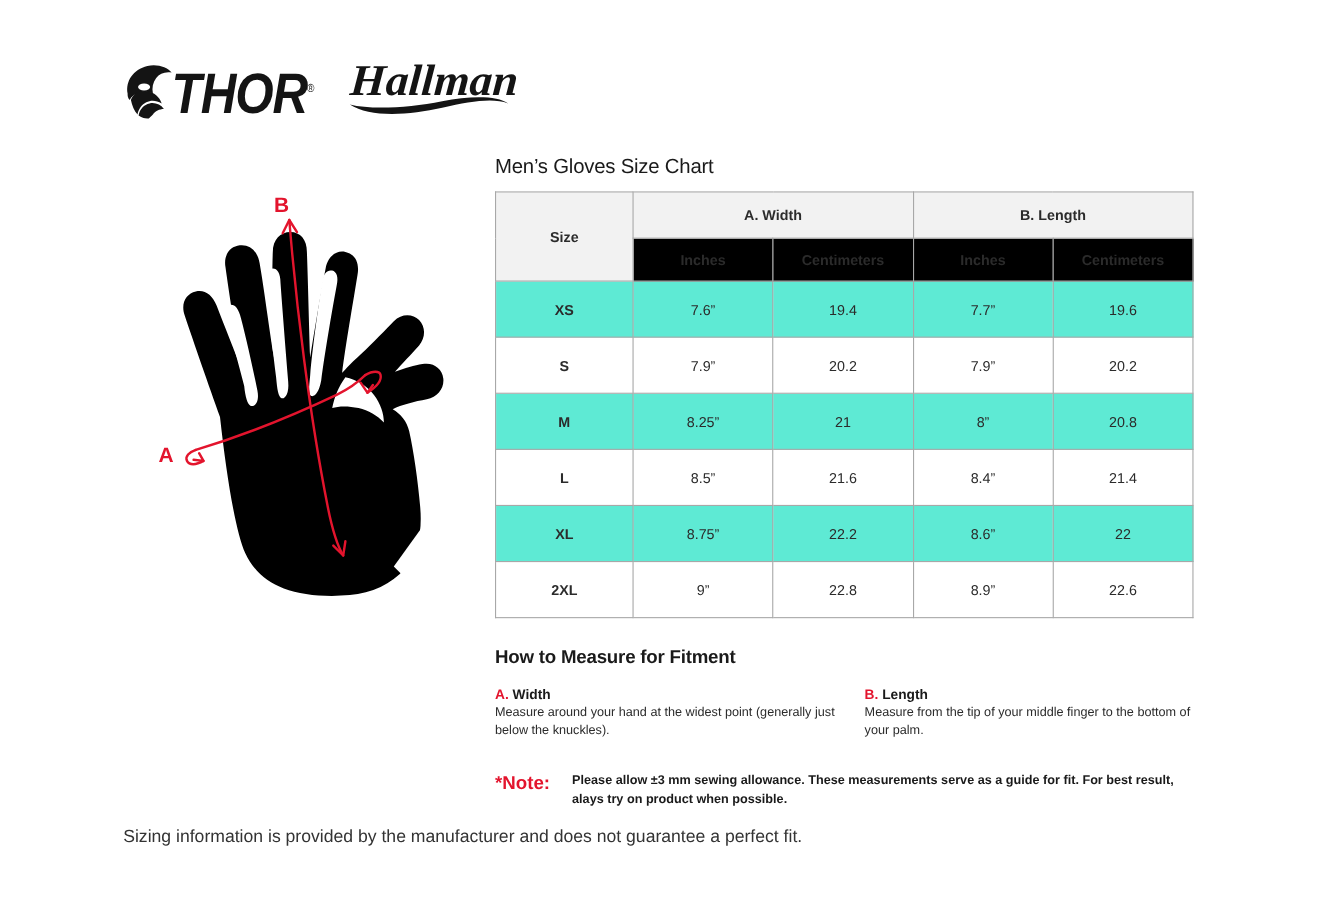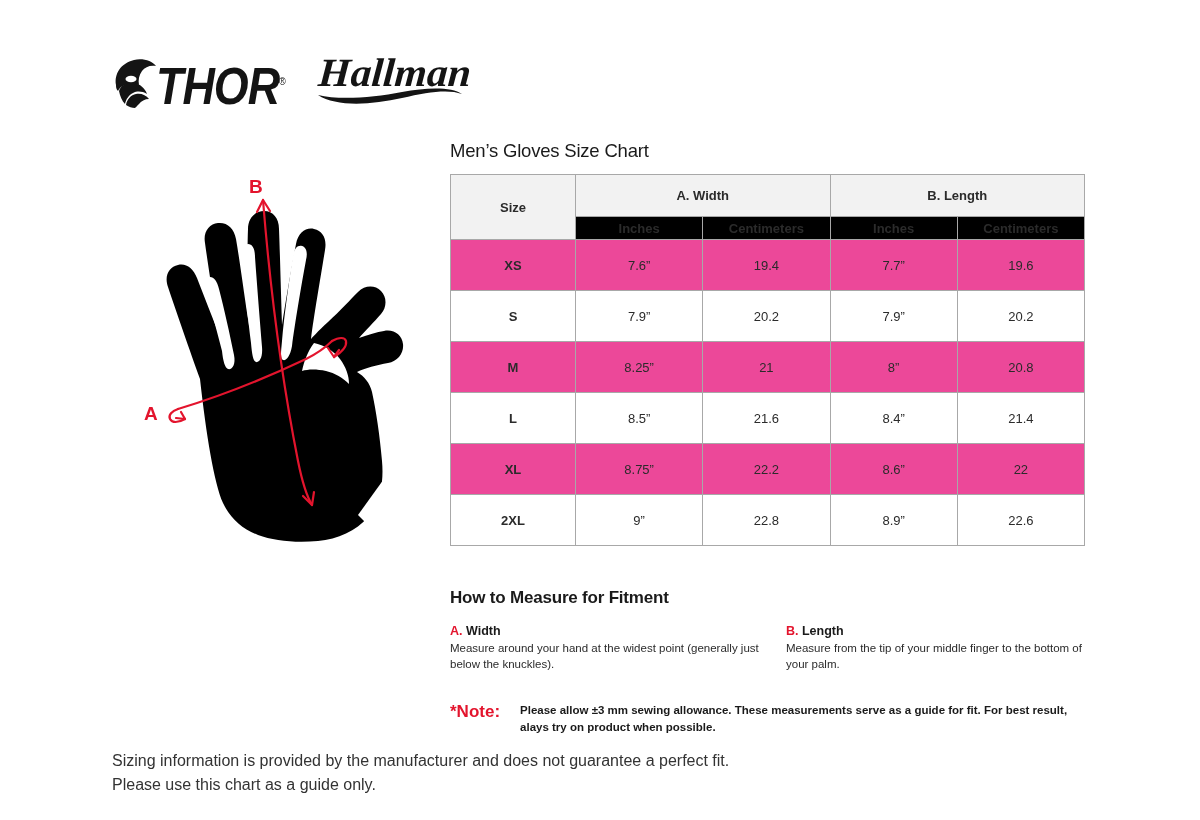--- a/index.html
+++ b/index.html
@@ -106,25 +106,25 @@
     font-weight: bold;
     font-size: 13.5px;
     color: #1a1a1a;
     margin-top: 40px;
   }
   .hdr-unit {
     background: #000000;
     color: #ffffff;
     font-weight: bold;
     font-size: 11px;
-    height: 23px;
+    height: 39px;
     border-color: #000000;
     padding: 0;
   }
-  .row-shaded td { background: #ec4899; margin-left: 44px; }
+  .row-shaded td { background: #5eead4; margin-left: 44px; }
   .row-plain td  { background: #ffffff; }
   #size-table tbody td { height: 51px; }
   .cell-size { font-weight: bold; font-size: 13.5px; color: #1a1a1a; }
 
   
   #measure-title {
     position: absolute;
     left: 450px; top: 588px;
     font-size: 17px;
     font-weight: bold;
@@ -341,14 +341,13 @@
   <div class="measure-body">Measure from the tip of your middle finger to the bottom of your palm.</div>
 </div>
 
 <div id="note-row">
   <span id="note-label">*Note:</span>
   <span id="note-text">Please allow ±3 mm sewing allowance. These measurements serve as a guide for fit. For best result, alays try on product when possible.</span>
 </div>
 
 <div id="disclaimer">
   <div>Sizing information is provided by the manufacturer and does not guarantee a perfect fit.</div>
-  <div>Please use this chart as a guide only.</div>
 </div>
 
 </body></html>

